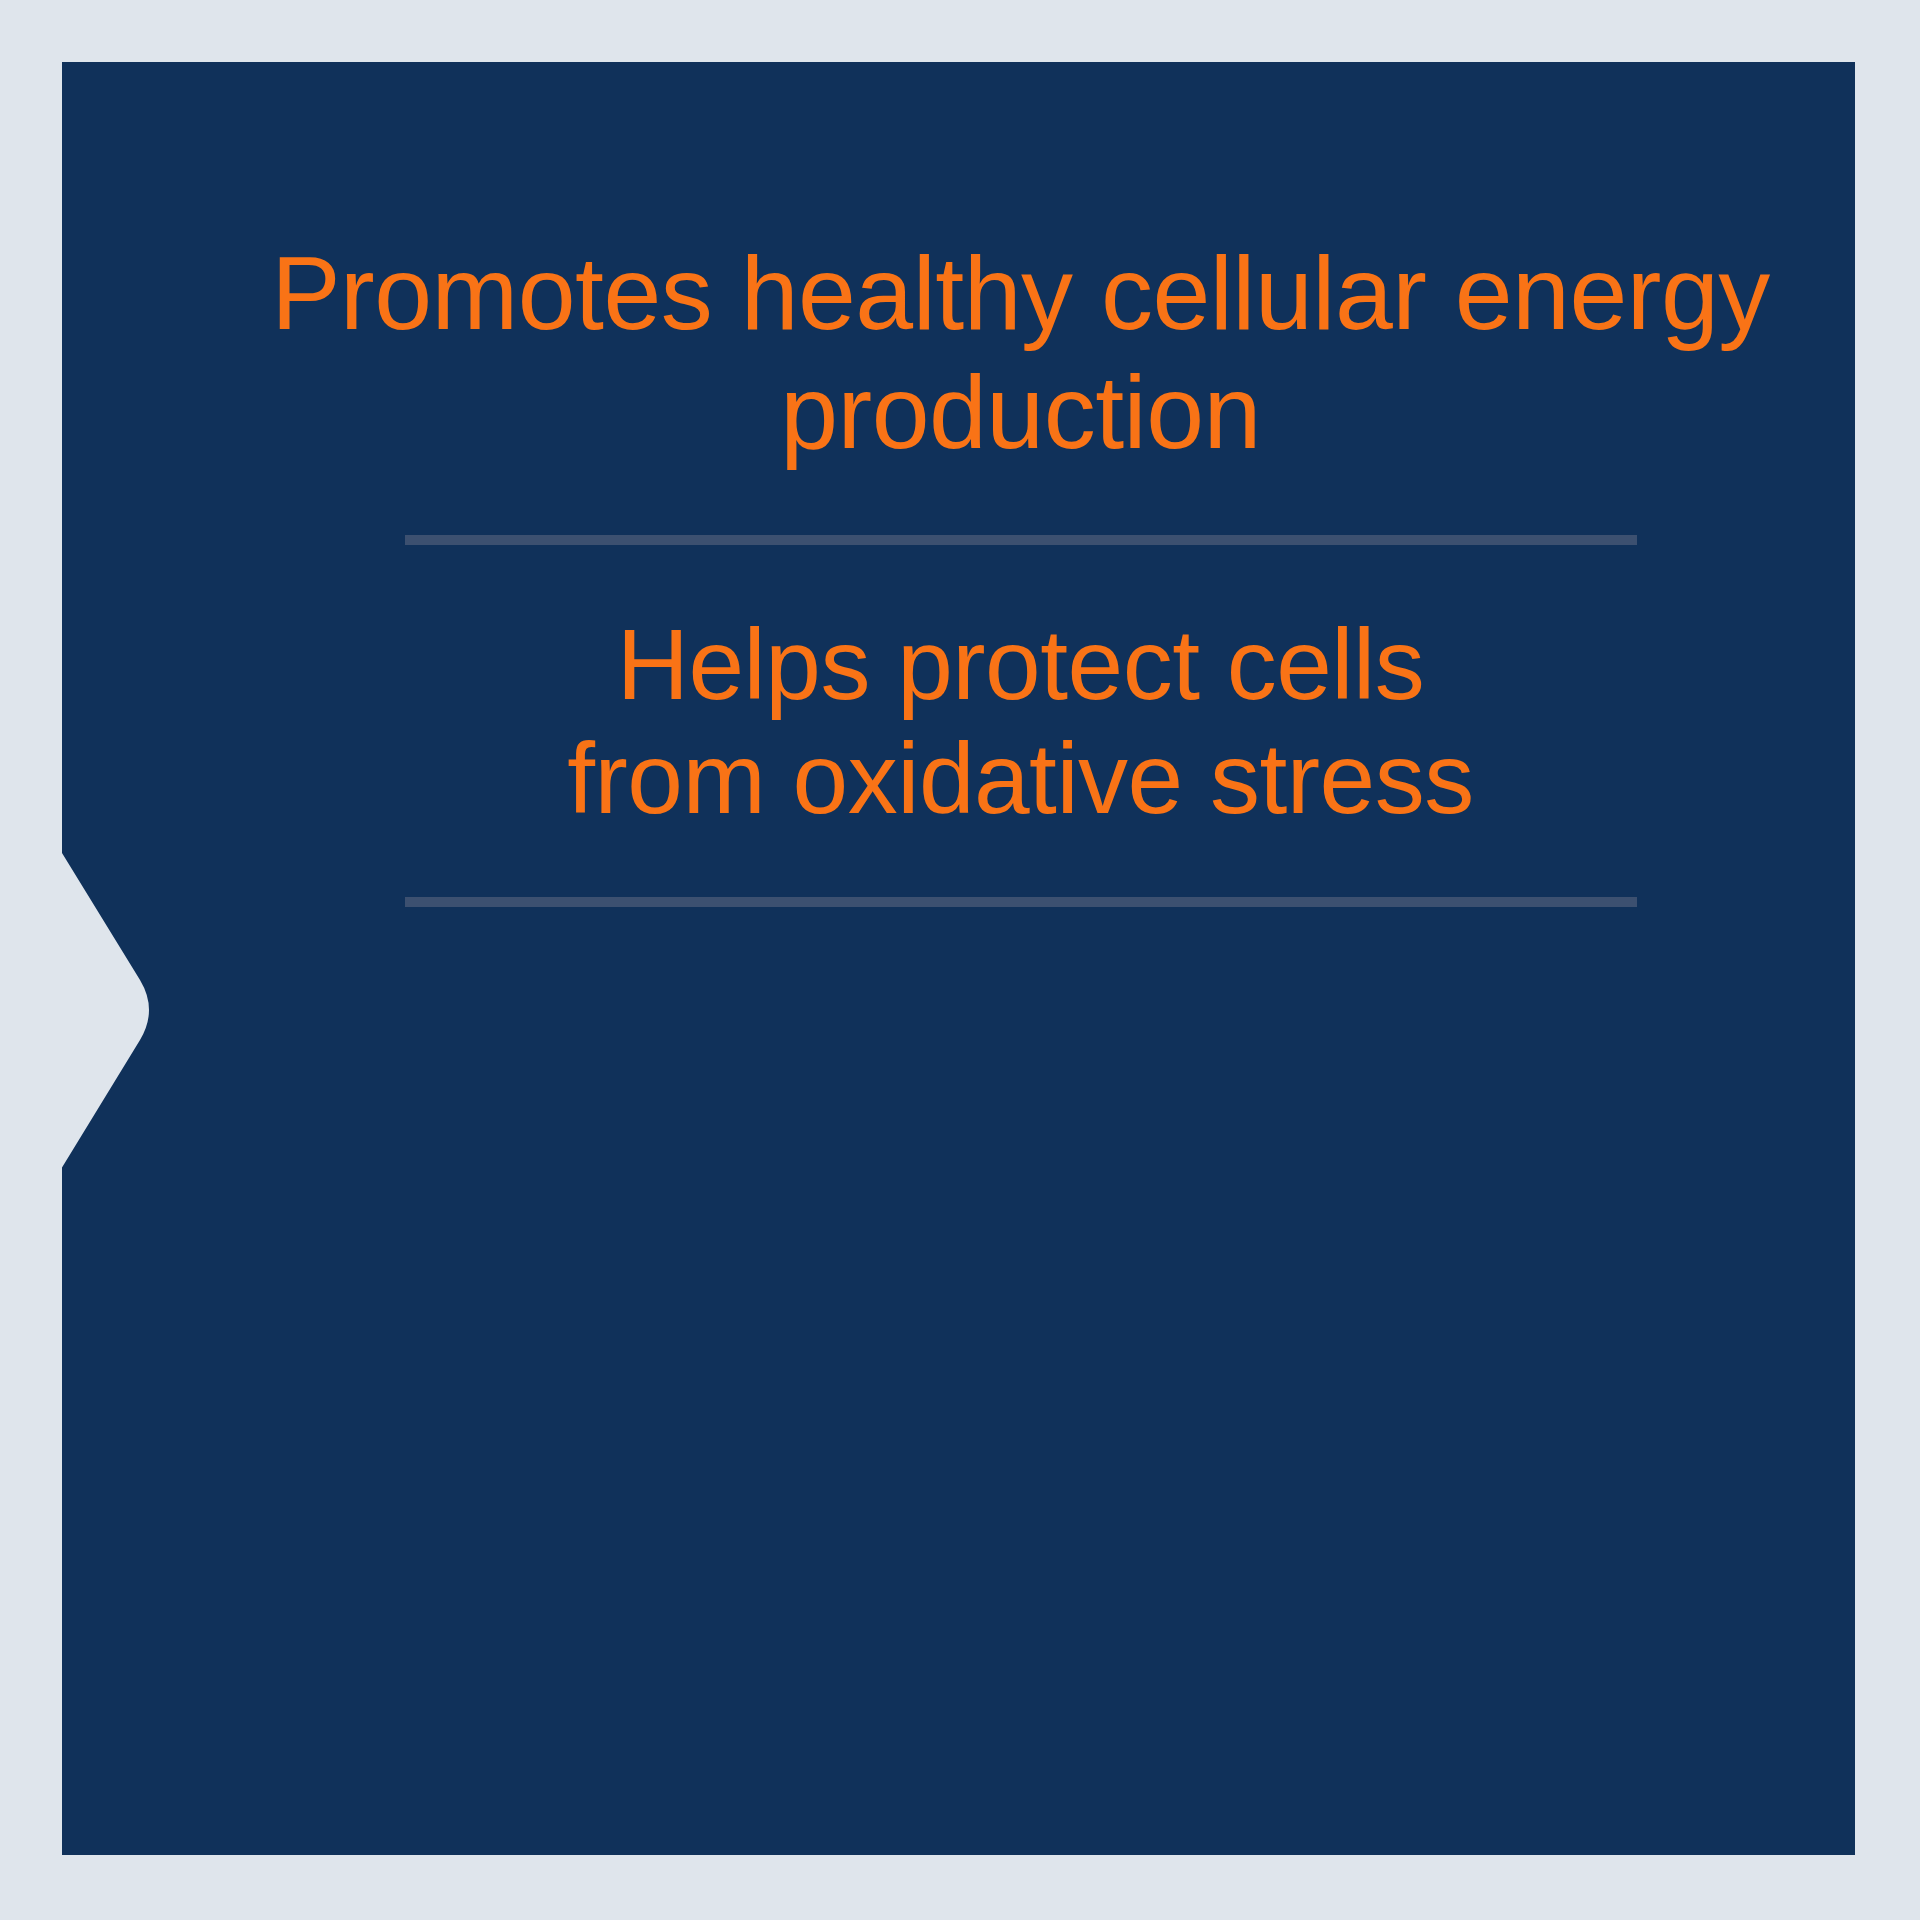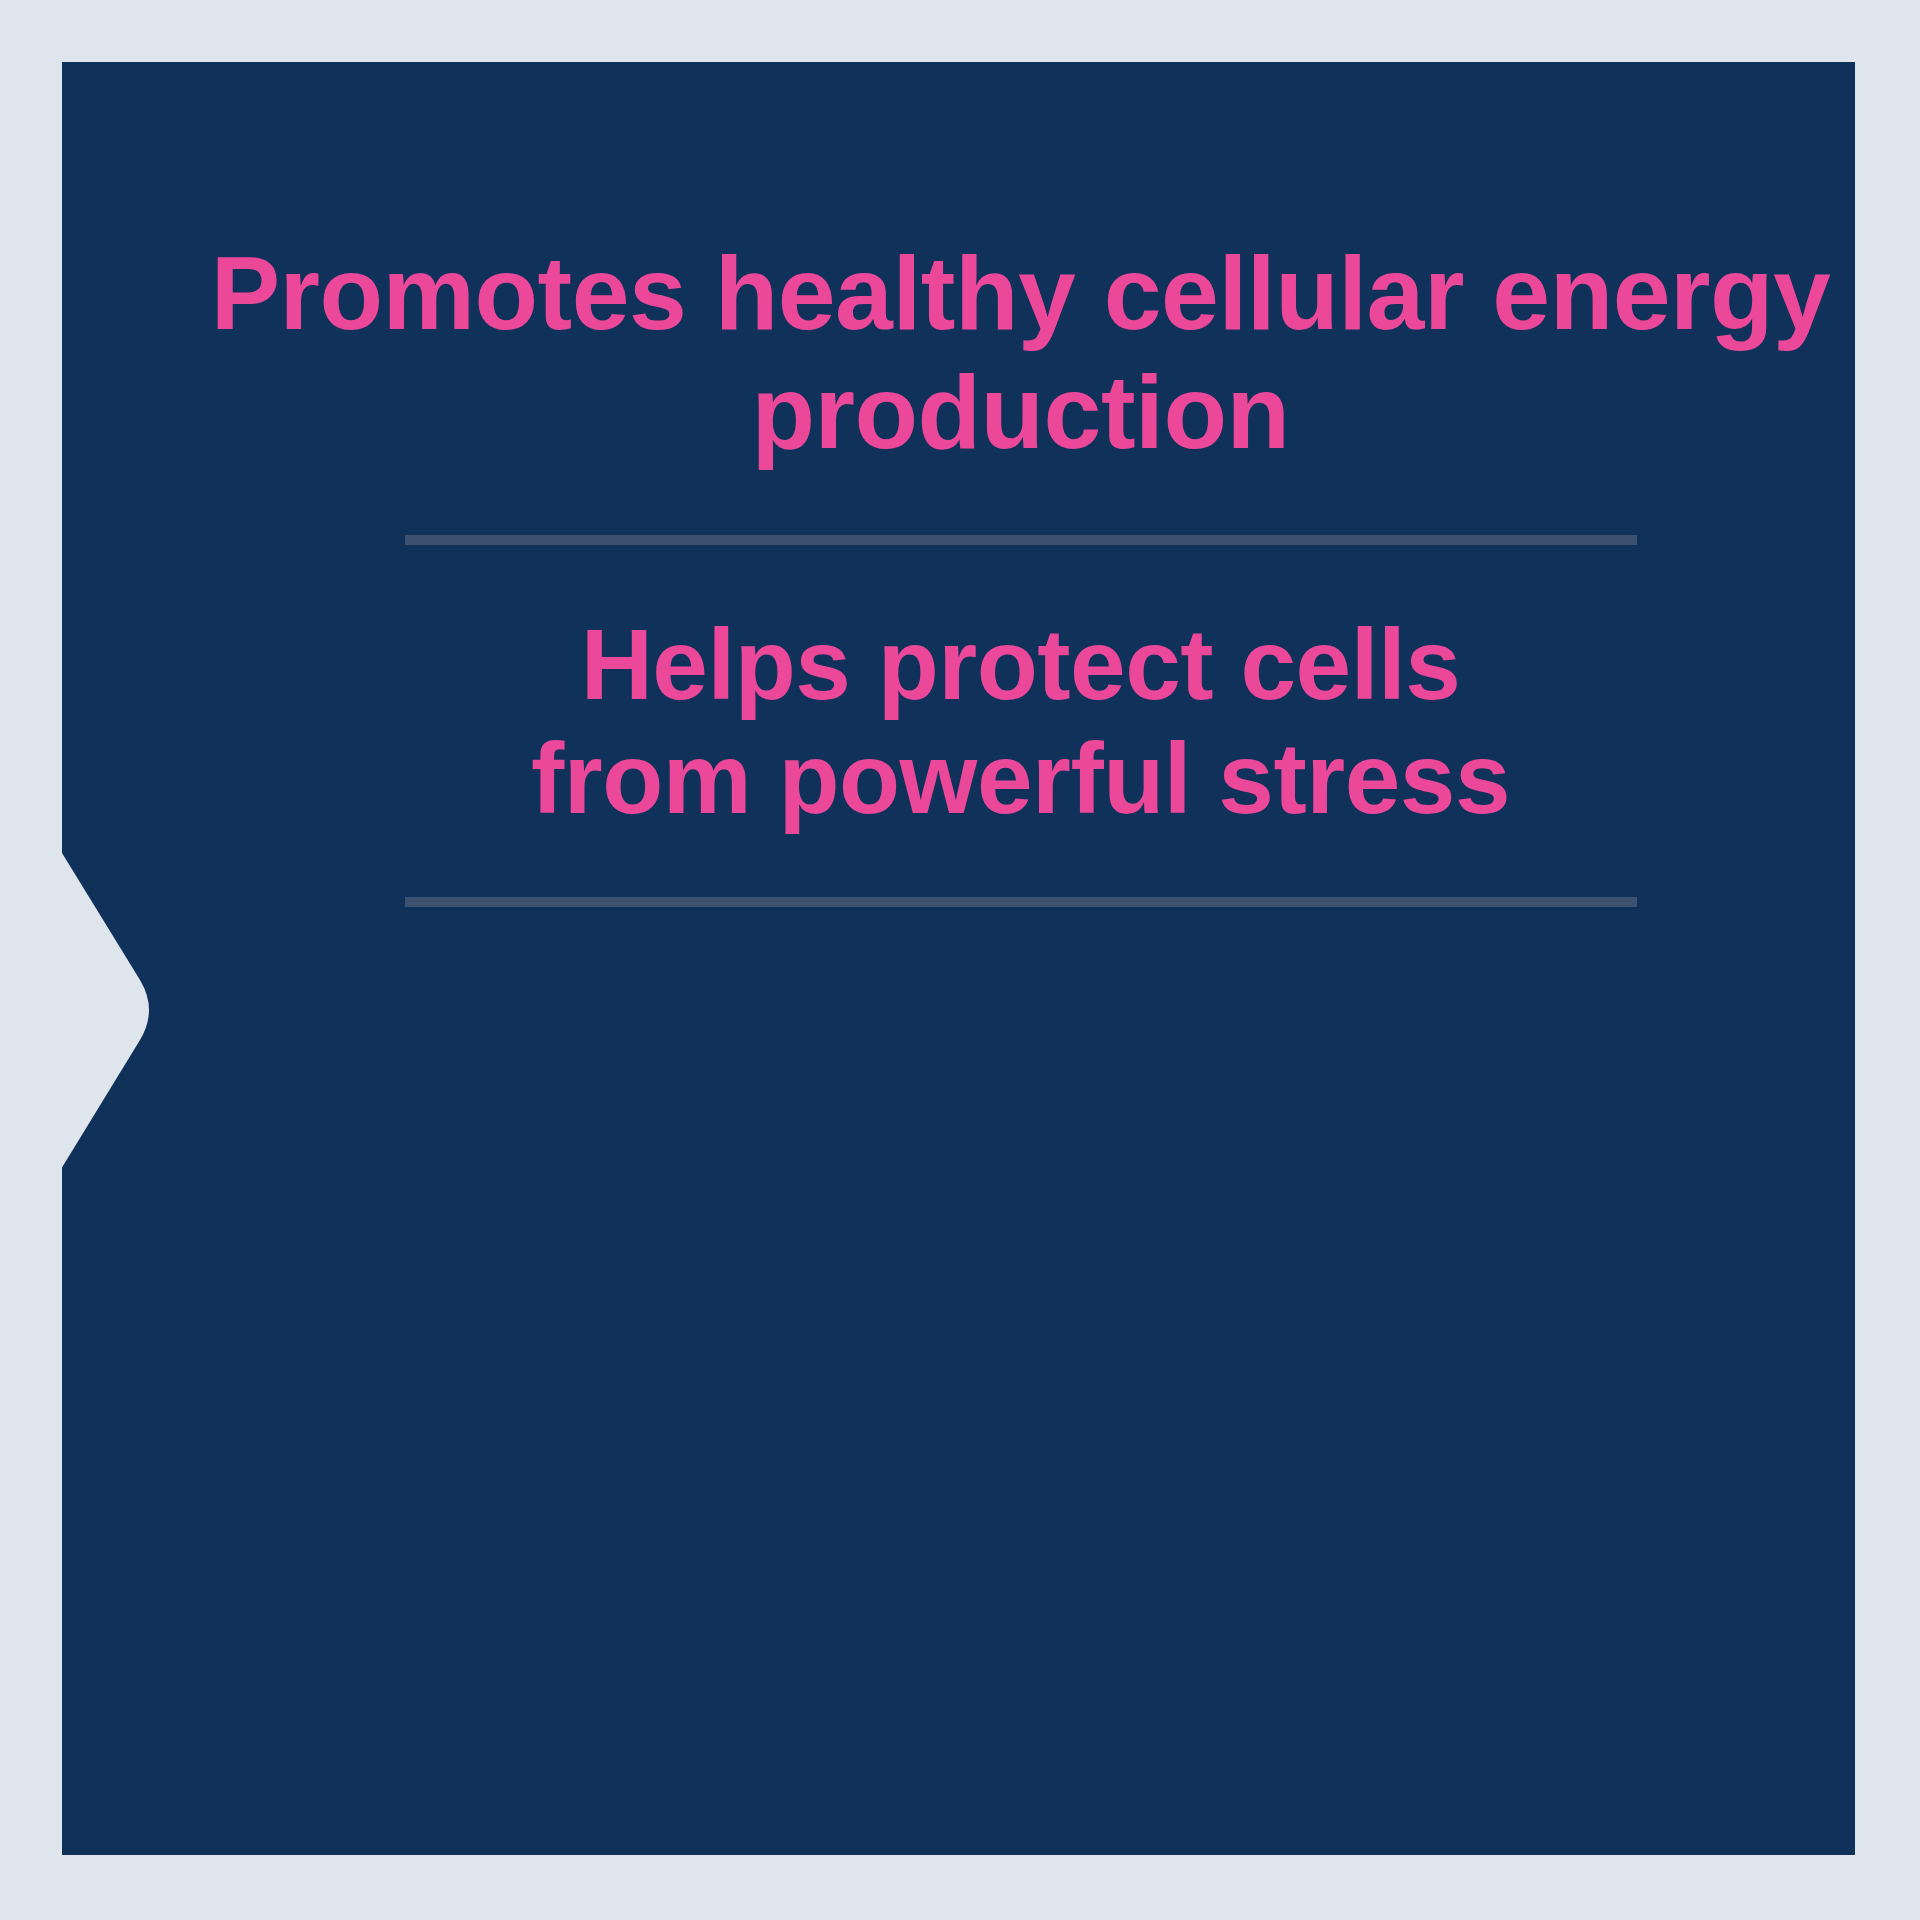--- a/index.html
+++ b/index.html
@@ -60,22 +60,22 @@
     justify-content: flex-start;
     align-items: center;
     box-sizing: border-box;
     padding: 0;
   }
 
   .block {
     width: 100%;
     box-sizing: border-box;
     text-align: center;
-    color: #ec4899;
-    font-weight: bold;
+    color: #f97316;
+    font-weight: normal;
     line-height: 1.14;
     letter-spacing: -0.5px;
     padding: 0 44px;
     white-space: pre-line;
   }
 
   #block-1 {
     font-size: 104px;
     margin-top: 110px;
   }
@@ -123,21 +123,21 @@
       </svg>
     </div>
 
     <div id="content">
 
       <div class="block" id="block-1">Promotes healthy cellular energy production</div>
 
       <div class="divider" id="divider-1"></div>
 
       <div class="block" id="block-2">Helps protect cells
-from powerful stress</div>
+from oxidative stress</div>
 
       <div class="divider" id="divider-2"></div>
 
 
       <div class="spacer"></div>
 
     </div>
   </div>
 </div>
 

